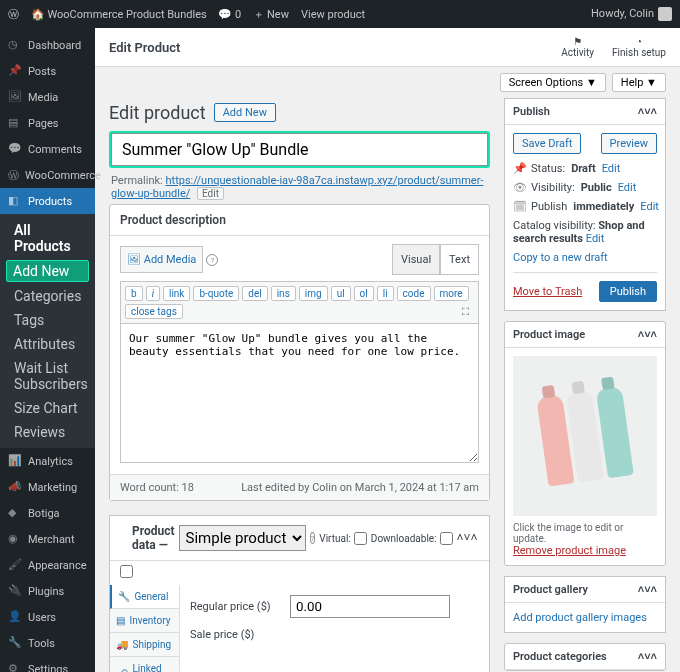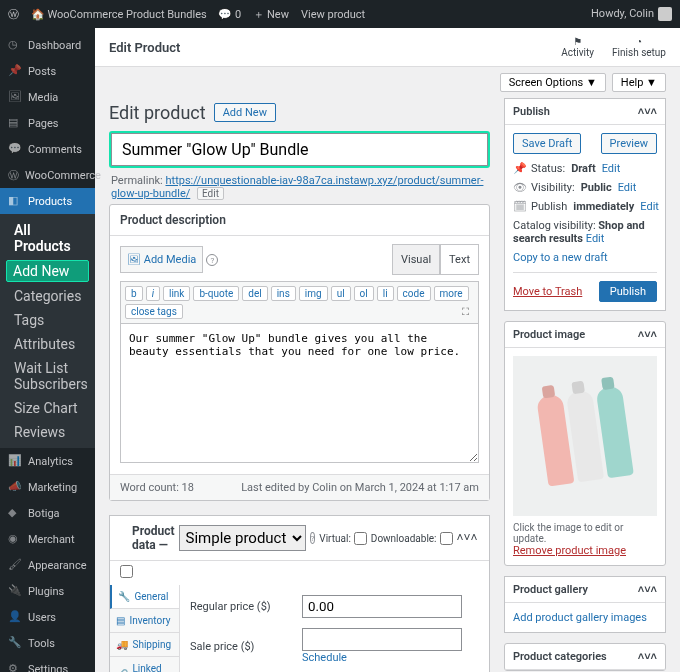--- a/index.html
+++ b/index.html
@@ -48,21 +48,21 @@
 textarea.content-area{width:100%;border:1px solid #c3c4c7;background:#fff;font-family:Consolas,monospace;font-size:11px;padding:8px;height:140px;resize:vertical}
 .wc-row{font-size:11px;color:#646970;padding:6px 10px;border-top:1px solid #dcdcde;display:flex;justify-content:space-between;background:#f6f7f7}
 .pd-head{display:flex;align-items:center;gap:4px;font-size:12px;padding:8px 22px;border-bottom:1px solid #dcdcde}
 .pd-head select{border:1px solid #8c8f94;padding:2px;font-size:15px;flex:0 0 110px}
 .pd-head label{font-size:10px;display:flex;align-items:center;gap:3px}
 .pd-body{display:flex;min-height:150px}
 .pd-tabs{width:70px;background:#f6f7f7;border-right:1px solid #dcdcde;font-size:10px}
 .pd-tabs div{padding:6px 6px;border-bottom:1px solid #dcdcde;color:#2271b1;cursor:pointer;display:flex;gap:4px;align-items:center}
 .pd-tabs div.active{background:#fff;border-left:2px solid #2271b1}
 .pd-panel{flex:1;padding:10px;font-size:11px}
-.field-row{display:flex;align-items:center;gap:22px;margin-bottom:10px}
+.field-row{display:flex;align-items:center;gap:10px;margin-bottom:10px}
 .field-row label{width:90px;color:#3c434a}
 .field-row input{border:1px solid #8c8f94;padding:3px 5px;width:160px}
 .sidebox{background:#fff;border:1px solid #c3c4c7}
 .sidebox .hd{padding:6px 8px;font-size:11px;font-weight:600;border-bottom:1px solid #dcdcde;display:flex;justify-content:space-between;align-items:center}
 .sidebox .bd{padding:8px;font-size:11px}
 .pub-row{display:flex;align-items:center;gap:6px;margin-bottom:6px;font-size:11px}
 .pub-row .ic{width:12px;color:#8c8f94}
 .btn-primary{background:#2271b1;color:#fff;border:1px solid #2271b1;padding:3px 10px;border-radius:2px;cursor:pointer;font-size:11px}
 .btn-sec{background:#f6f7f7;color:#2271b1;border:1px solid #2271b1;padding:3px 8px;border-radius:2px;cursor:pointer;font-size:11px}
 .pub-actions{display:flex;justify-content:space-between;margin-bottom:8px}
@@ -265,24 +265,20 @@
               <div>🔗 <span>Linked Products</span></div>
 
             </div>
             <div class="pd-panel">
               <div class="field-row">
                 <label>Regular price ($)</label>
                 <input value="0.00" style="">
               </div>
               <div class="field-row">
                 <label>Sale price ($)</label>
-                <div>
-                  <input value="" style=""><br>
-                  <a>Schedule</a>
-                </div>
               </div>
             </div>
           </div>
         </div>
 
       </div>
 
       <div class="col-side">
         <div class="sidebox">
           <div class="hd">

